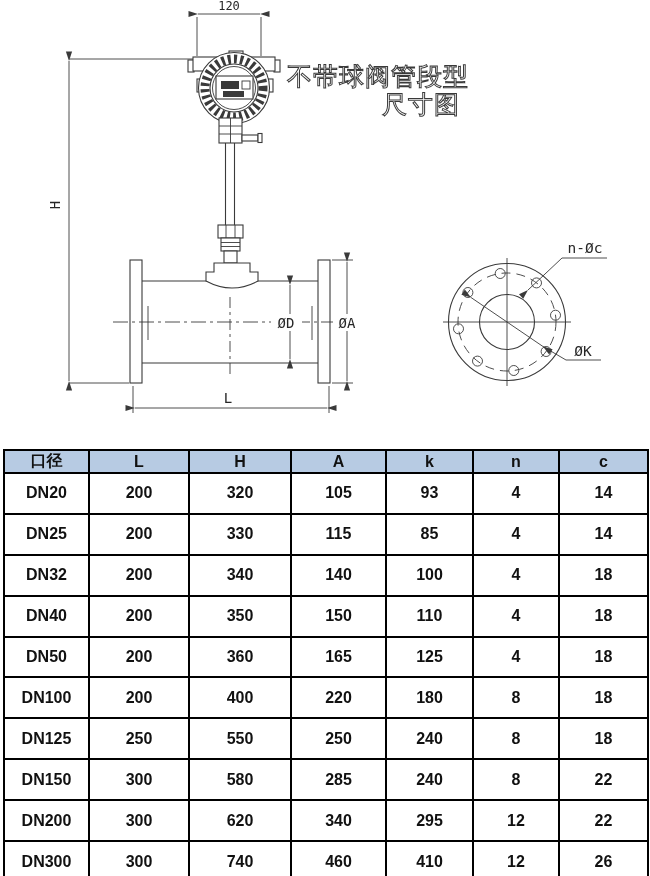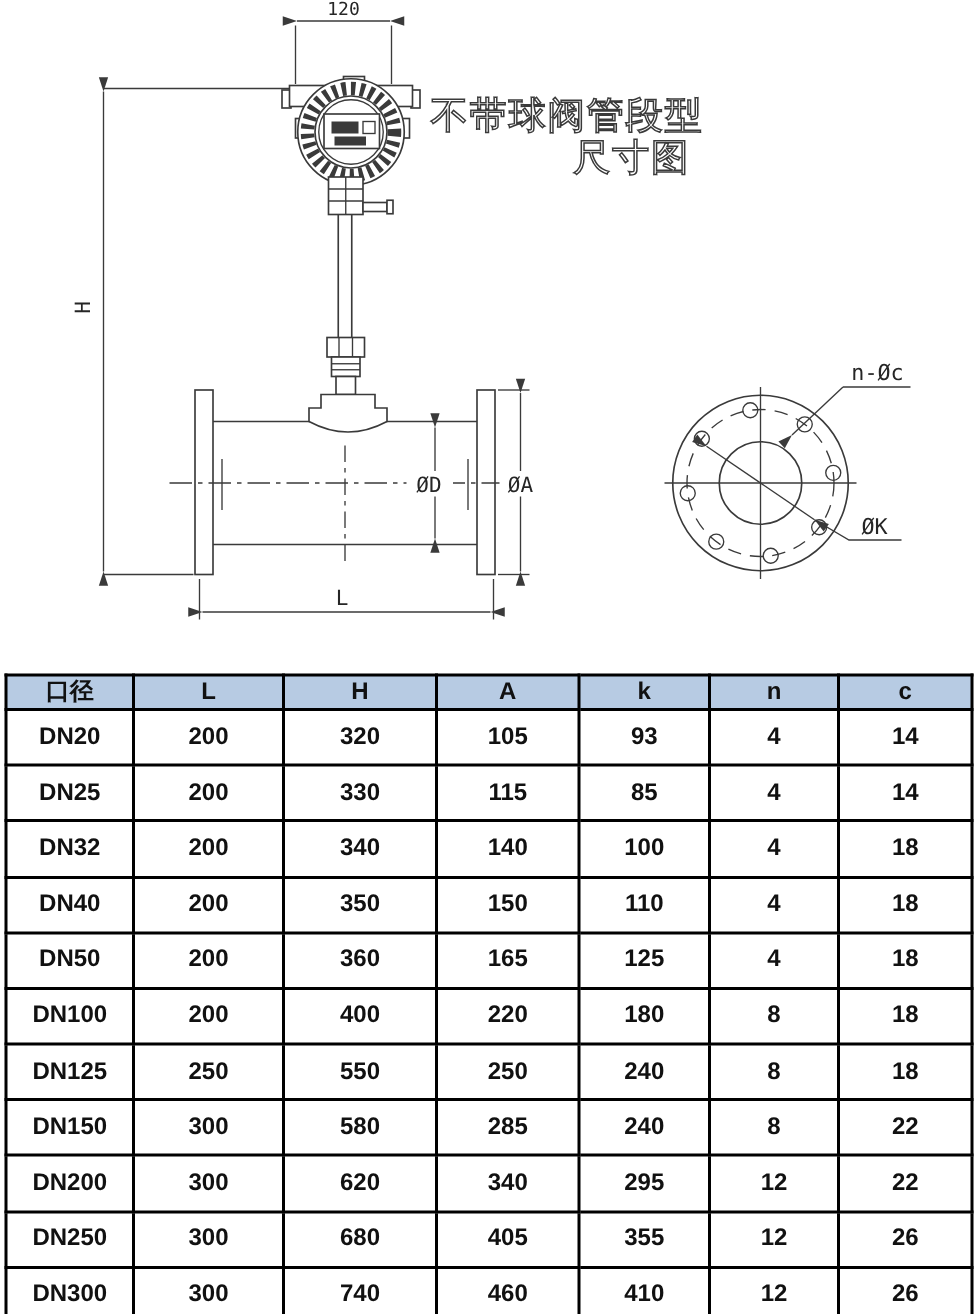--- a/index.html
+++ b/index.html
@@ -256,29 +256,20 @@
           <tr>
             <td>DN200</td>
             <td>300</td>
             <td>620</td>
             <td>340</td>
             <td>295</td>
             <td>12</td>
             <td>22</td>
           </tr>
           <tr>
-            <td>DN250</td>
-            <td>300</td>
-            <td>680</td>
-            <td>405</td>
-            <td>355</td>
-            <td>12</td>
-            <td>26</td>
-          </tr>
-          <tr>
             <td>DN300</td>
             <td>300</td>
             <td>740</td>
             <td>460</td>
             <td>410</td>
             <td>12</td>
             <td>26</td>
           </tr>
         </tbody>
     </table>

